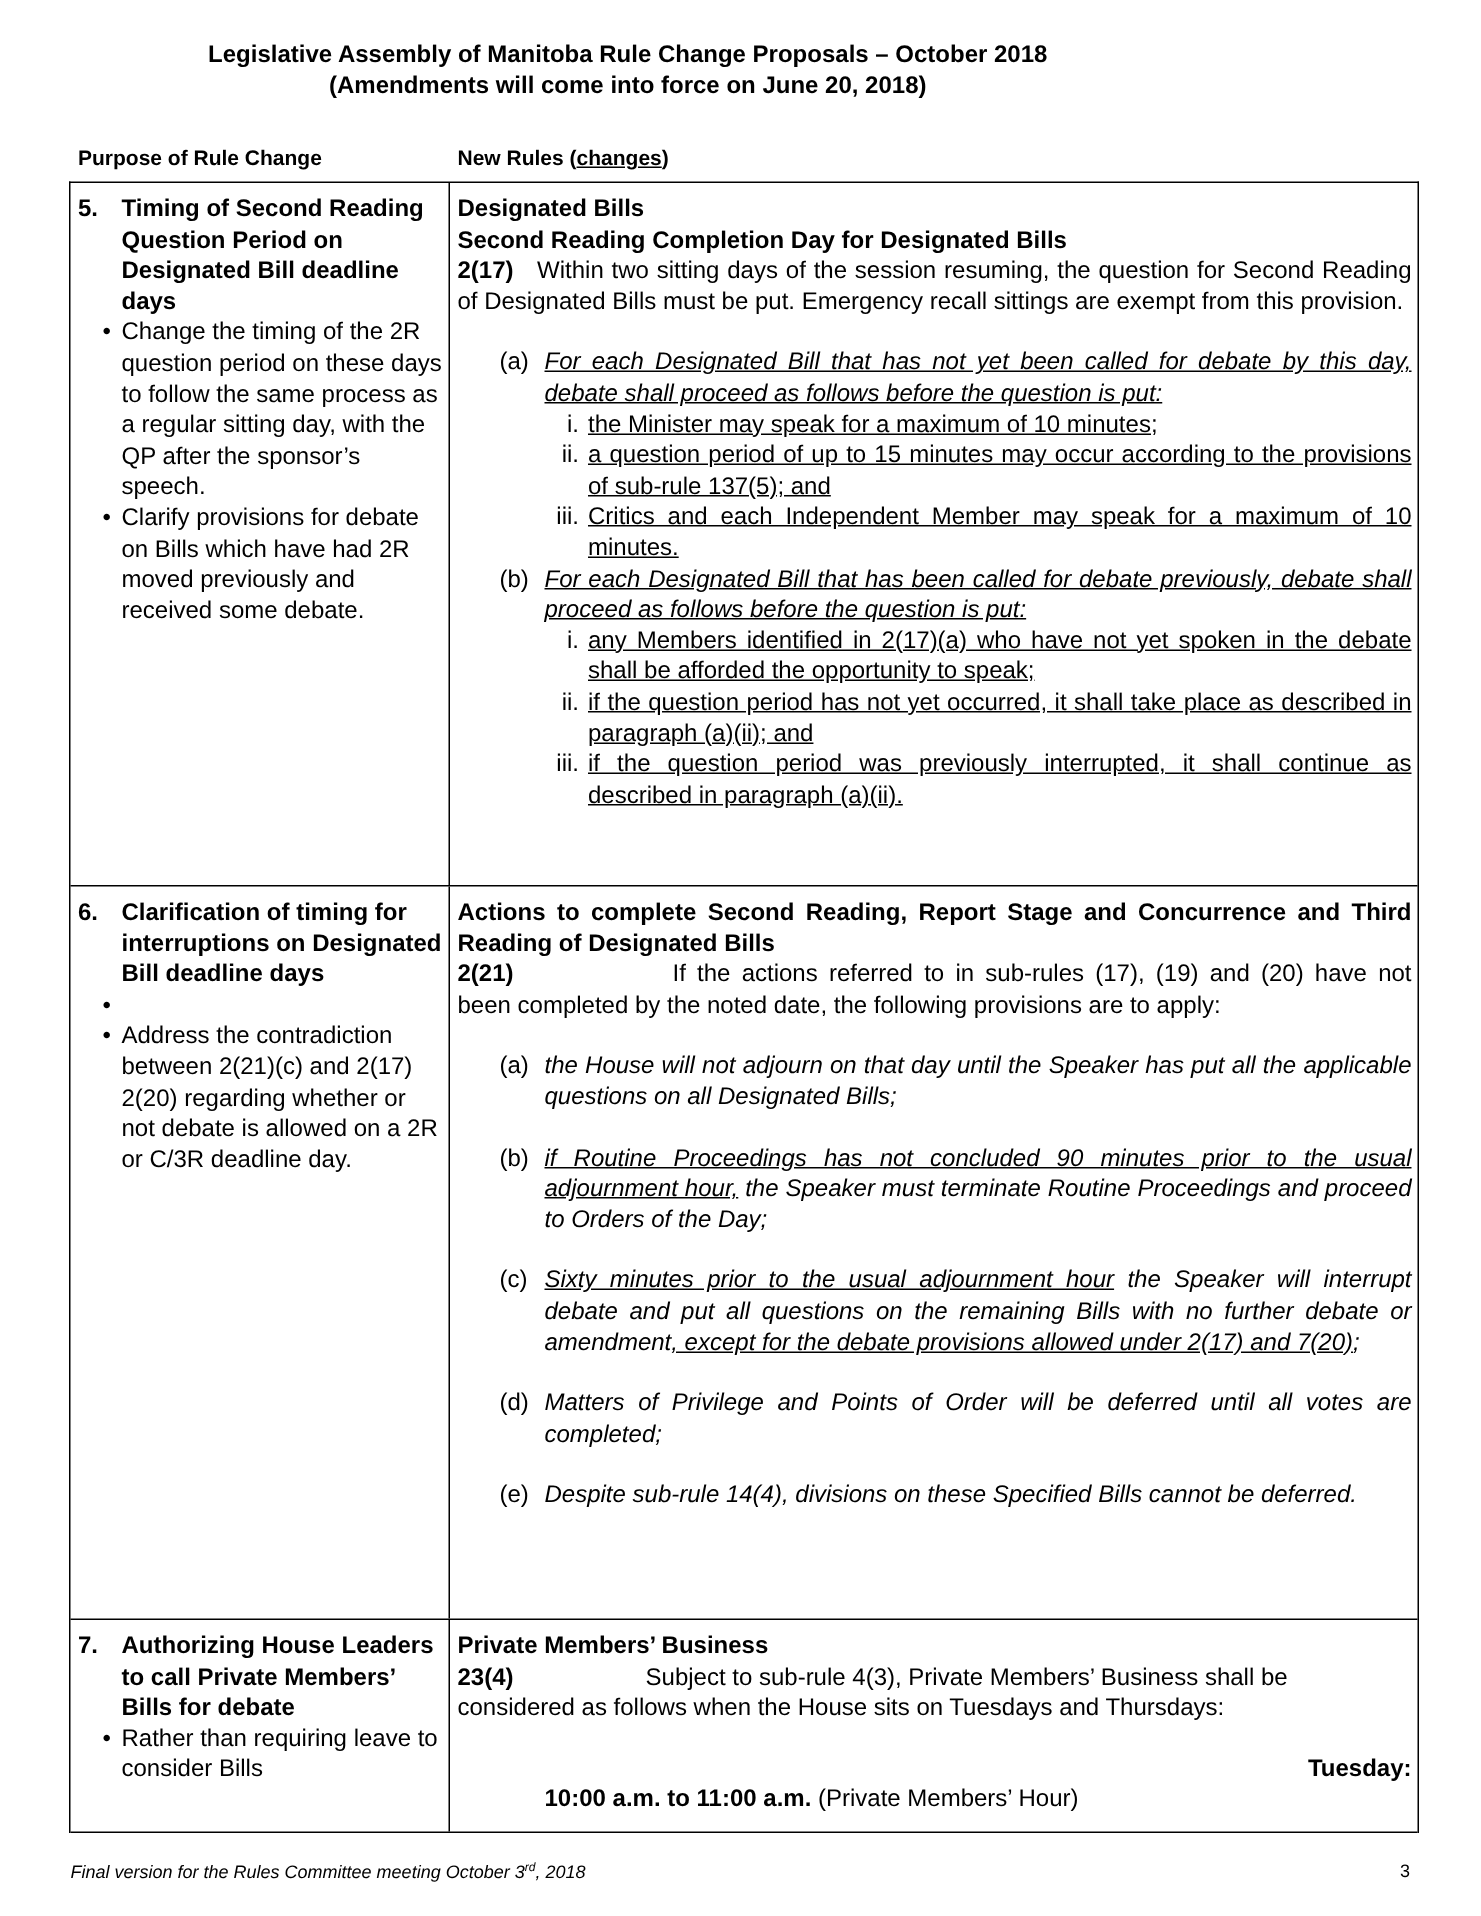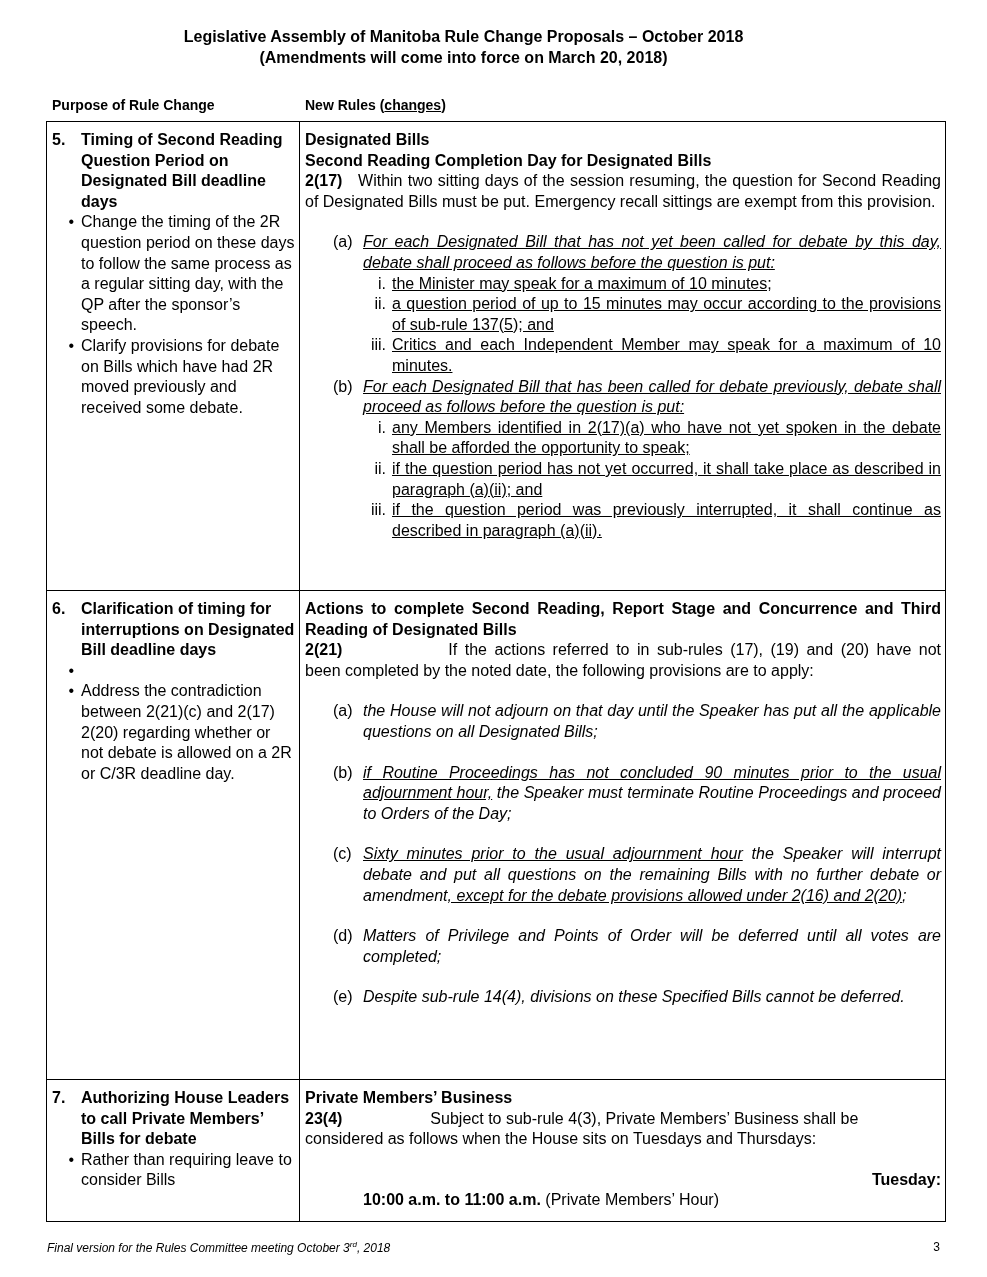--- a/index.html
+++ b/index.html
@@ -1,18 +1,18 @@
 <!DOCTYPE html>
 <html><head>
 <meta charset="utf-8">
 <style>
   html, body { margin: 0; padding: 0; background: #ffffff; }
   body { width: 987px; height: 1277px; position: relative; overflow: hidden;
          font-family: "Liberation Sans", "DejaVu Sans", sans-serif; color: #000; }
-  .title { position: absolute; left: 0; width: 837px; text-align: center; font-weight: bold; font-size: 16px; line-height: 21px; padding-left: 45px; }
+  .title { position: absolute; left: 0; width: 837px; text-align: center; font-weight: bold; font-size: 16px; line-height: 21px; }
   .t1 { top: 26px; }
   .t2 { top: 47px; }
   .colhead { position: absolute; top: 97px; font-weight: bold; font-size: 14px; }
   .ch1 { left: 52px; }
   .ch2 { left: 305px; }
   .ch2 u { text-decoration: underline; }
 
   .table { position: absolute; left: 46px; top: 121px; width: 898px; border: 1.5px solid #000; border-bottom: none; }
   .row { display: flex; border-bottom: 1.5px solid #000; }
   .cell-l { width: 253px; border-right: 1.5px solid #000; padding: 8px 4px 8px 5px; box-sizing: border-box; font-size: 16px; line-height: 20.6px; }
@@ -43,21 +43,21 @@
   .tue .b { font-weight: bold; text-align: right; }
 
   .footer { position: absolute; top: 1240px; left: 47px; width: 893px; font-size: 12px; font-style: italic; display: flex; justify-content: space-between; }
   .footer .pg { font-style: normal; }
   sup { font-size: 8px; }
 </style>
 </head>
 <body>
 
 <div class="title t1">Legislative Assembly of Manitoba Rule Change Proposals – October 2018</div>
-<div class="title t2">(Amendments will come into force on March 20, 2018)</div>
+<div class="title t2">(Amendments will come into force on June 20, 2018)</div>
 
 <div class="colhead ch1">Purpose of Rule Change</div>
 <div class="colhead ch2"><span>New Rules (</span><u>changes</u><span>)</span></div>
 
 <div class="table">
 
   <div class="row" style="height:468px;">
     <div class="cell-l">
       <div class="purpose-head">
         <span class="purpose-num">5.</span>
@@ -140,21 +140,21 @@
             <span class="txt">the House will not adjourn on that day until the Speaker has put all the applicable questions on all Designated Bills;</span>
           </div>
         <div class="gap"></div>
         <div class="item">
             <span class="lbl">(b)</span>
             <span class="txt"><span class="u">if Routine Proceedings has not concluded 90 minutes prior to the usual adjournment hour,</span><span> the Speaker must terminate Routine Proceedings and proceed to Orders of the Day;</span></span>
           </div>
         <div class="gap"></div>
         <div class="item">
             <span class="lbl">(c)</span>
-            <span class="txt"><span class="u">Sixty minutes prior to the usual adjournment hour</span><span> the Speaker will interrupt debate and put all questions on the remaining Bills with no further debate or amendment</span><span class="u">, except for the debate provisions allowed under 2(16) and 2(20)</span><span>;</span></span>
+            <span class="txt"><span class="u">Sixty minutes prior to the usual adjournment hour</span><span> the Speaker will interrupt debate and put all questions on the remaining Bills with no further debate or amendment</span><span class="u">, except for the debate provisions allowed under 2(17) and 7(20)</span><span>;</span></span>
           </div>
         <div class="gap"></div>
         <div class="item">
             <span class="lbl">(d)</span>
             <span class="txt">Matters of Privilege and Points of Order will be deferred until all votes are completed;</span>
           </div>
         <div class="gap"></div>
         <div class="item">
             <span class="lbl">(e)</span>
             <span class="txt">Despite sub-rule 14(4), divisions on these Specified Bills cannot be deferred.</span>

